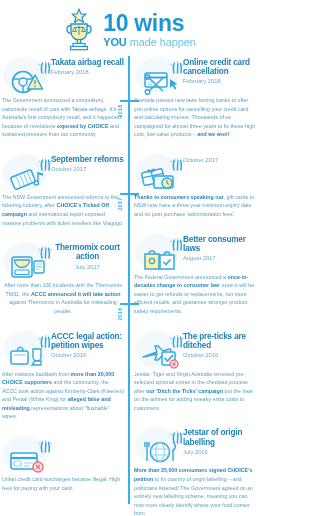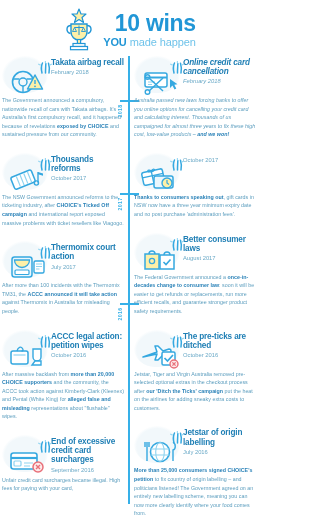--- a/index.html
+++ b/index.html
@@ -9,21 +9,21 @@
     font-family:"Liberation Sans",sans-serif;
     color:#3d7fa6;
     overflow:hidden;
     position:relative;
   }
   .page{position:relative;width:258px;height:516px;}
 
   
   .header{
     display:flex;align-items:center;justify-content:center;
-    gap:7px;height:58px;padding-top:2px;box-sizing:border-box;text-align:right;
+    gap:7px;height:58px;padding-top:2px;box-sizing:border-box;
   }
   .trophy{width:34px;height:44px;flex:0 0 auto;}
   .title-block{line-height:1;}
   .title-main{
     font-size:23px;font-weight:bold;color:#2196d6;letter-spacing:-0.3px;
     display:block;
   }
   .title-sub{display:block;font-size:11px;margin-top:2px;letter-spacing:-0.1px;}
   .title-sub .you{color:#2196d6;font-weight:bold;}
   .title-sub .rest{color:#6fc3ea;font-weight:normal;}
@@ -154,27 +154,27 @@
               <span class="sparkle">
                 <svg viewBox="0 0 16 13" width="16" height="13">
                   <path d="M5 12 C4 8 4 5 5.5 2" stroke="#35a8e0" stroke-width="1.5" fill="none" stroke-linecap="round"></path>
                   <path d="M8.5 12 C8.5 8 8.8 5 8.8 2.5" stroke="#35a8e0" stroke-width="1.5" fill="none" stroke-linecap="round"></path>
                   <path d="M12 12 C12.6 8 12.4 5 11.5 2.3" stroke="#35a8e0" stroke-width="1.5" fill="none" stroke-linecap="round"></path>
                   <path d="M1.6 3.2 l1.6 0.7 M14.6 3.2 l-1.6 0.7 M8.4 0.4 l0 1.4" stroke="#9bd8f2" stroke-width="1.2" stroke-linecap="round"></path>
                 </svg>
               </span>
             </div>
             <div class="heading">
-              <div class="h-title">Thousands reforms</div>
+              <div class="h-title">September reforms</div>
               <div class="h-date">October 2017</div>
             </div>
           </div>
           <div class="body"><span>The NSW Government announced reforms to the ticketing industry, after </span><b>CHOICE's Ticked Off campaign</b><span> and international report exposed massive problems with ticket resellers like Viagogo.</span></div>
         </div>
-        <div class="entry" style="margin-bottom: 14px;">
+        <div class="entry" style="margin-bottom: 14px; text-align: center;">
           <div class="entry-head">
             <div class="iconwrap">
               <span style="position: absolute; left: 3px; top: 7px;">
                 <svg width="38" height="26" viewBox="0 0 38 26">
                   <rect x="3" y="3" width="20" height="20" rx="2.5" fill="#eaf7fd" stroke="#35a8e0" stroke-width="1.5"></rect>
                   <path d="M5.5 6 h15 a7.5 7.5 0 0 1 -15 0 z" fill="#fdf0a8" stroke="#35a8e0" stroke-width="1.3"></path>
                   <rect x="6" y="16" width="14" height="4.5" rx="1" fill="#ffffff" stroke="#35a8e0" stroke-width="1.2"></rect>
                   <rect x="25" y="7" width="10" height="12" rx="1.5" fill="#ffffff" stroke="#35a8e0" stroke-width="1.4"></rect>
                   <path d="M27 10 h6 M27 12.5 h6 M27 15 h3.5" stroke="#8ed3f0" stroke-width="1.1"></path>
                 </svg>
@@ -238,30 +238,26 @@
               </span>
               <span class="sparkle">
                 <svg viewBox="0 0 16 13" width="16" height="13">
                   <path d="M5 12 C4 8 4 5 5.5 2" stroke="#35a8e0" stroke-width="1.5" fill="none" stroke-linecap="round"></path>
                   <path d="M8.5 12 C8.5 8 8.8 5 8.8 2.5" stroke="#35a8e0" stroke-width="1.5" fill="none" stroke-linecap="round"></path>
                   <path d="M12 12 C12.6 8 12.4 5 11.5 2.3" stroke="#35a8e0" stroke-width="1.5" fill="none" stroke-linecap="round"></path>
                   <path d="M1.6 3.2 l1.6 0.7 M14.6 3.2 l-1.6 0.7 M8.4 0.4 l0 1.4" stroke="#9bd8f2" stroke-width="1.2" stroke-linecap="round"></path>
                 </svg>
               </span>
             </div>
-            <div class="heading">
-              <div class="h-title">End of excessive credit card surcharges</div>
-              <div class="h-date">September 2016</div>
-            </div>
           </div>
           <div class="body"><span>Unfair credit card surcharges became illegal. High fees for paying with your card,</span></div>
         </div>
       </div>
     <div class="col col-right" id="col-right" style="margin-top: 0px; top: 0px;">
-        <div class="entry" style="margin-bottom: 14px; font-style: italic;">
+        <div class="entry" style="margin-bottom: 14px;">
           <div class="entry-head">
             <div class="iconwrap">
               <span style="position: absolute; left: 3px; top: 7px;">
                 <svg width="38" height="26" viewBox="0 0 38 26">
                   <rect x="4" y="4" width="22" height="14" rx="2" fill="#ffffff" stroke="#35a8e0" stroke-width="1.5"></rect>
                   <path d="M4 8.5 h22" stroke="#35a8e0" stroke-width="2"></path>
                   <path d="M7 13 h7 M7 15.5 h4" stroke="#8ed3f0" stroke-width="1.2"></path>
                   <path d="M8 22 L22 9 M8 9 L22 22" stroke="#35a8e0" stroke-width="1.5" fill="none"></path>
                   <circle cx="6.5" cy="23" r="2.3" fill="none" stroke="#35a8e0" stroke-width="1.4"></circle>
                   <circle cx="6.5" cy="8" r="2.3" fill="none" stroke="#35a8e0" stroke-width="1.4"></circle>

